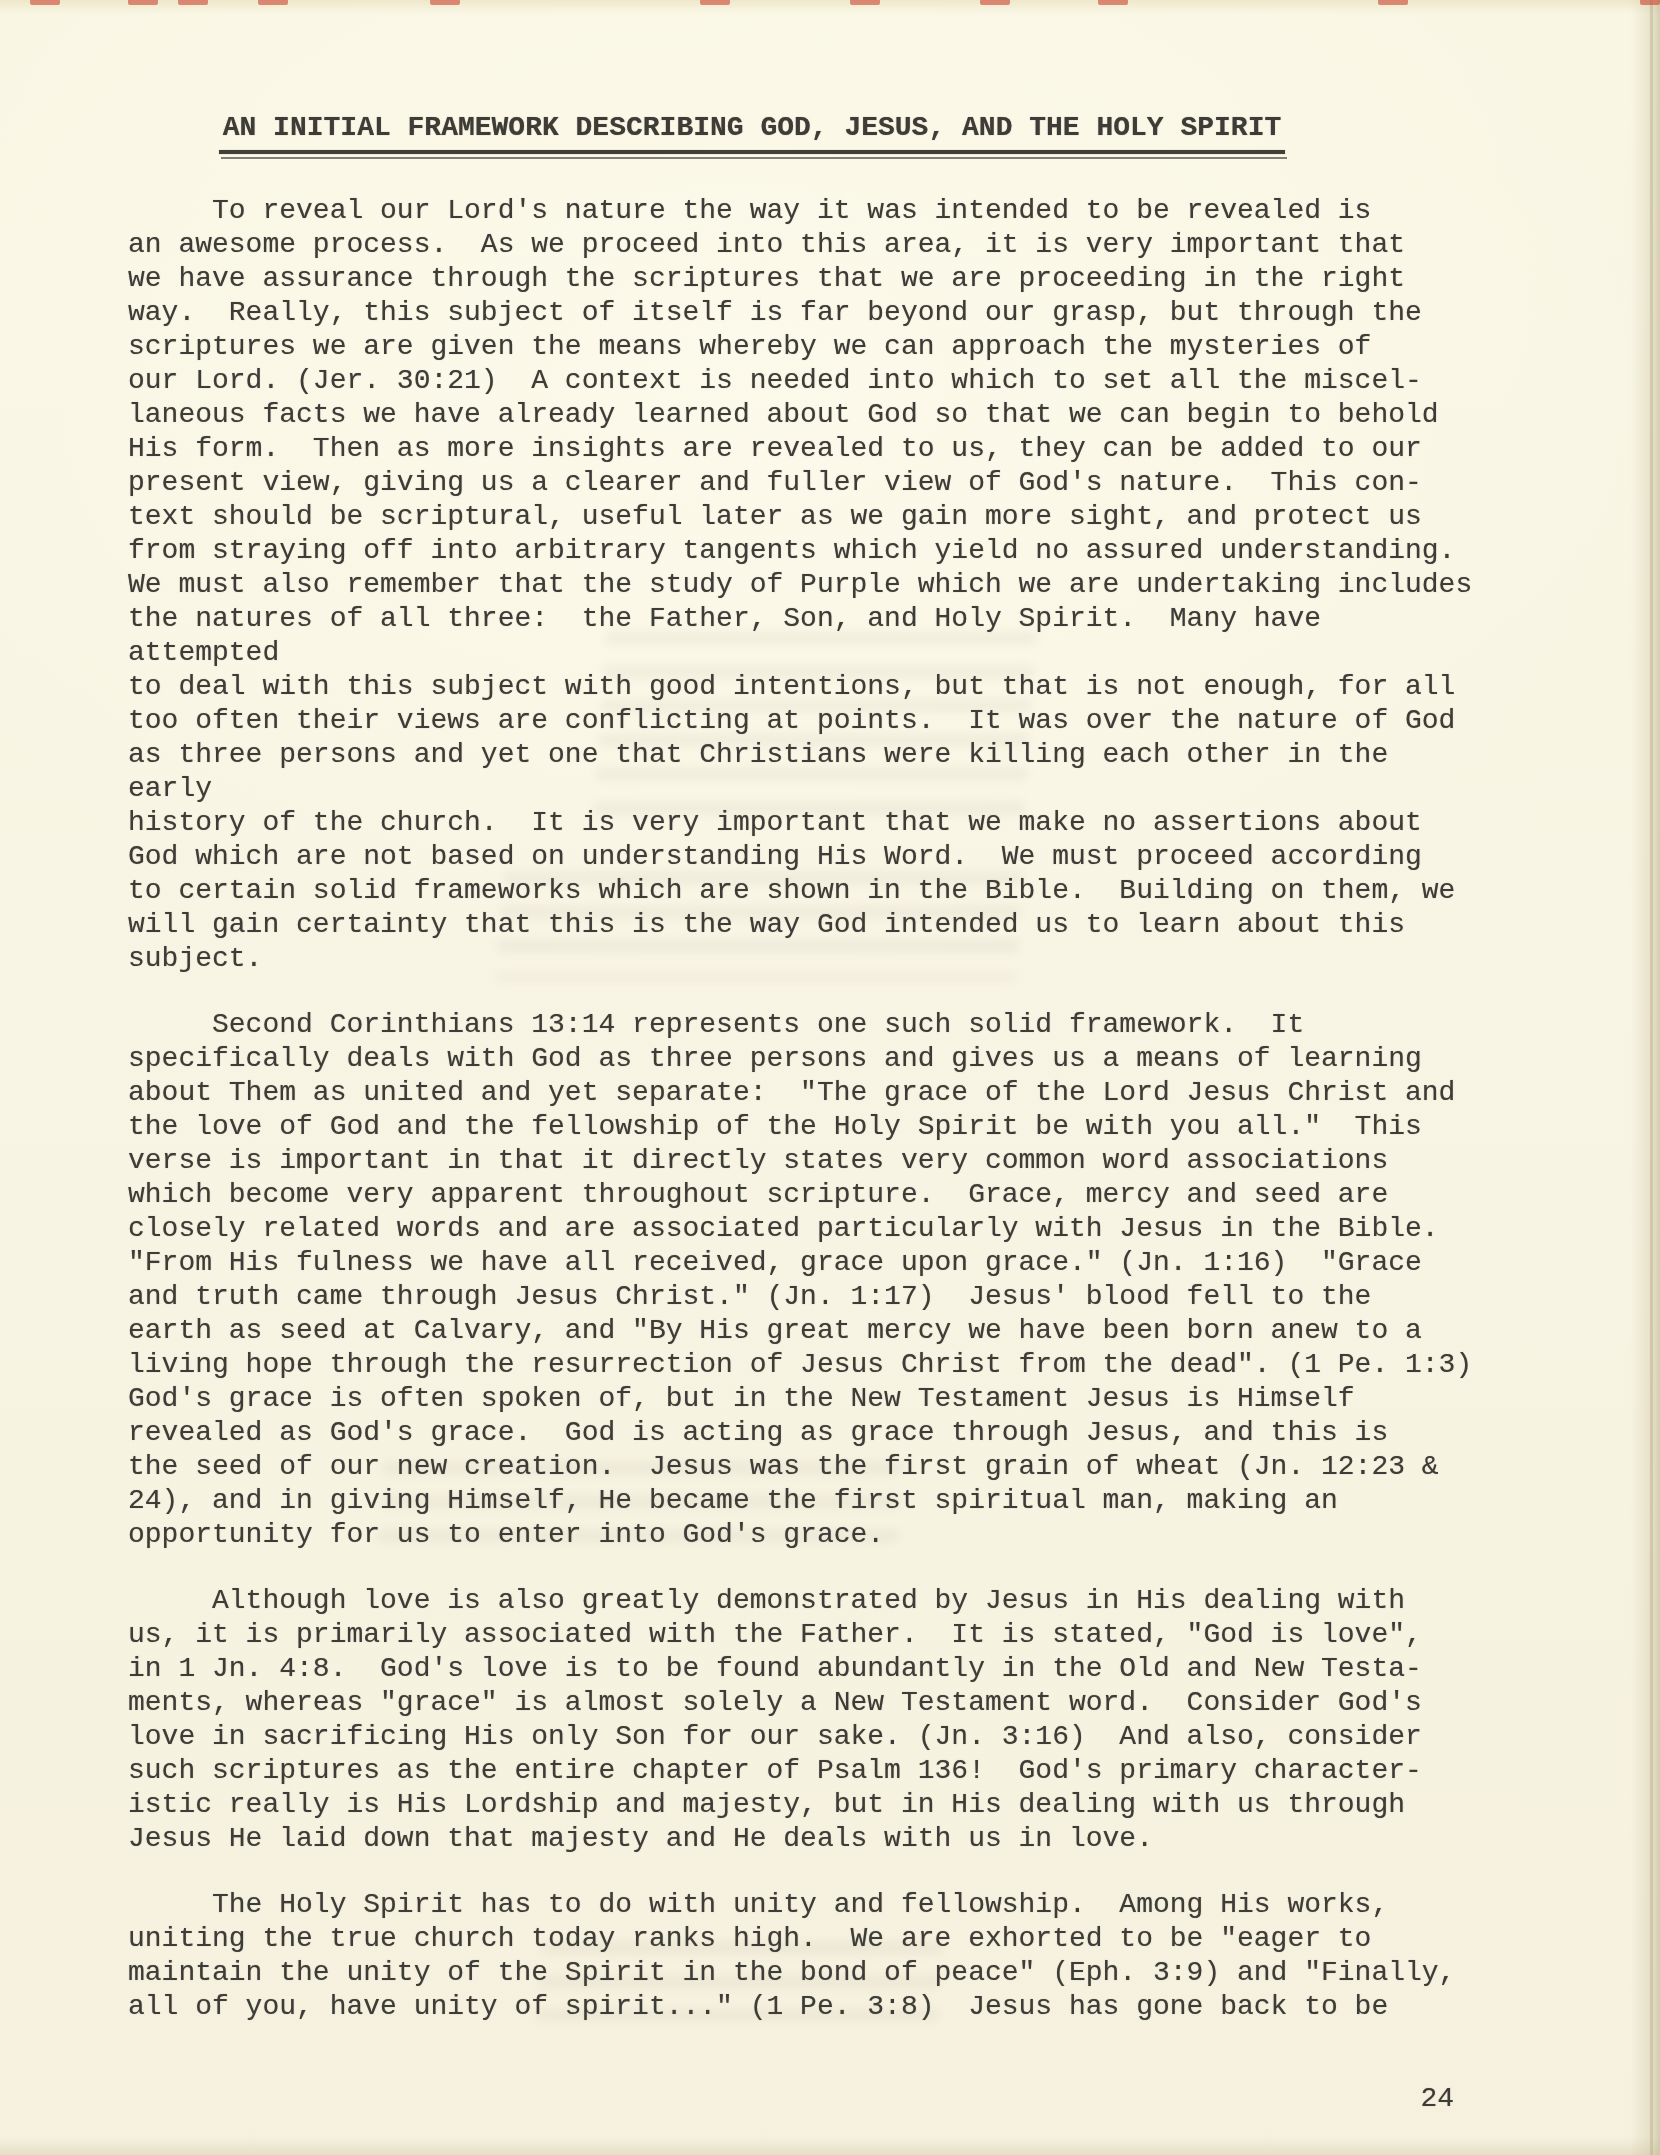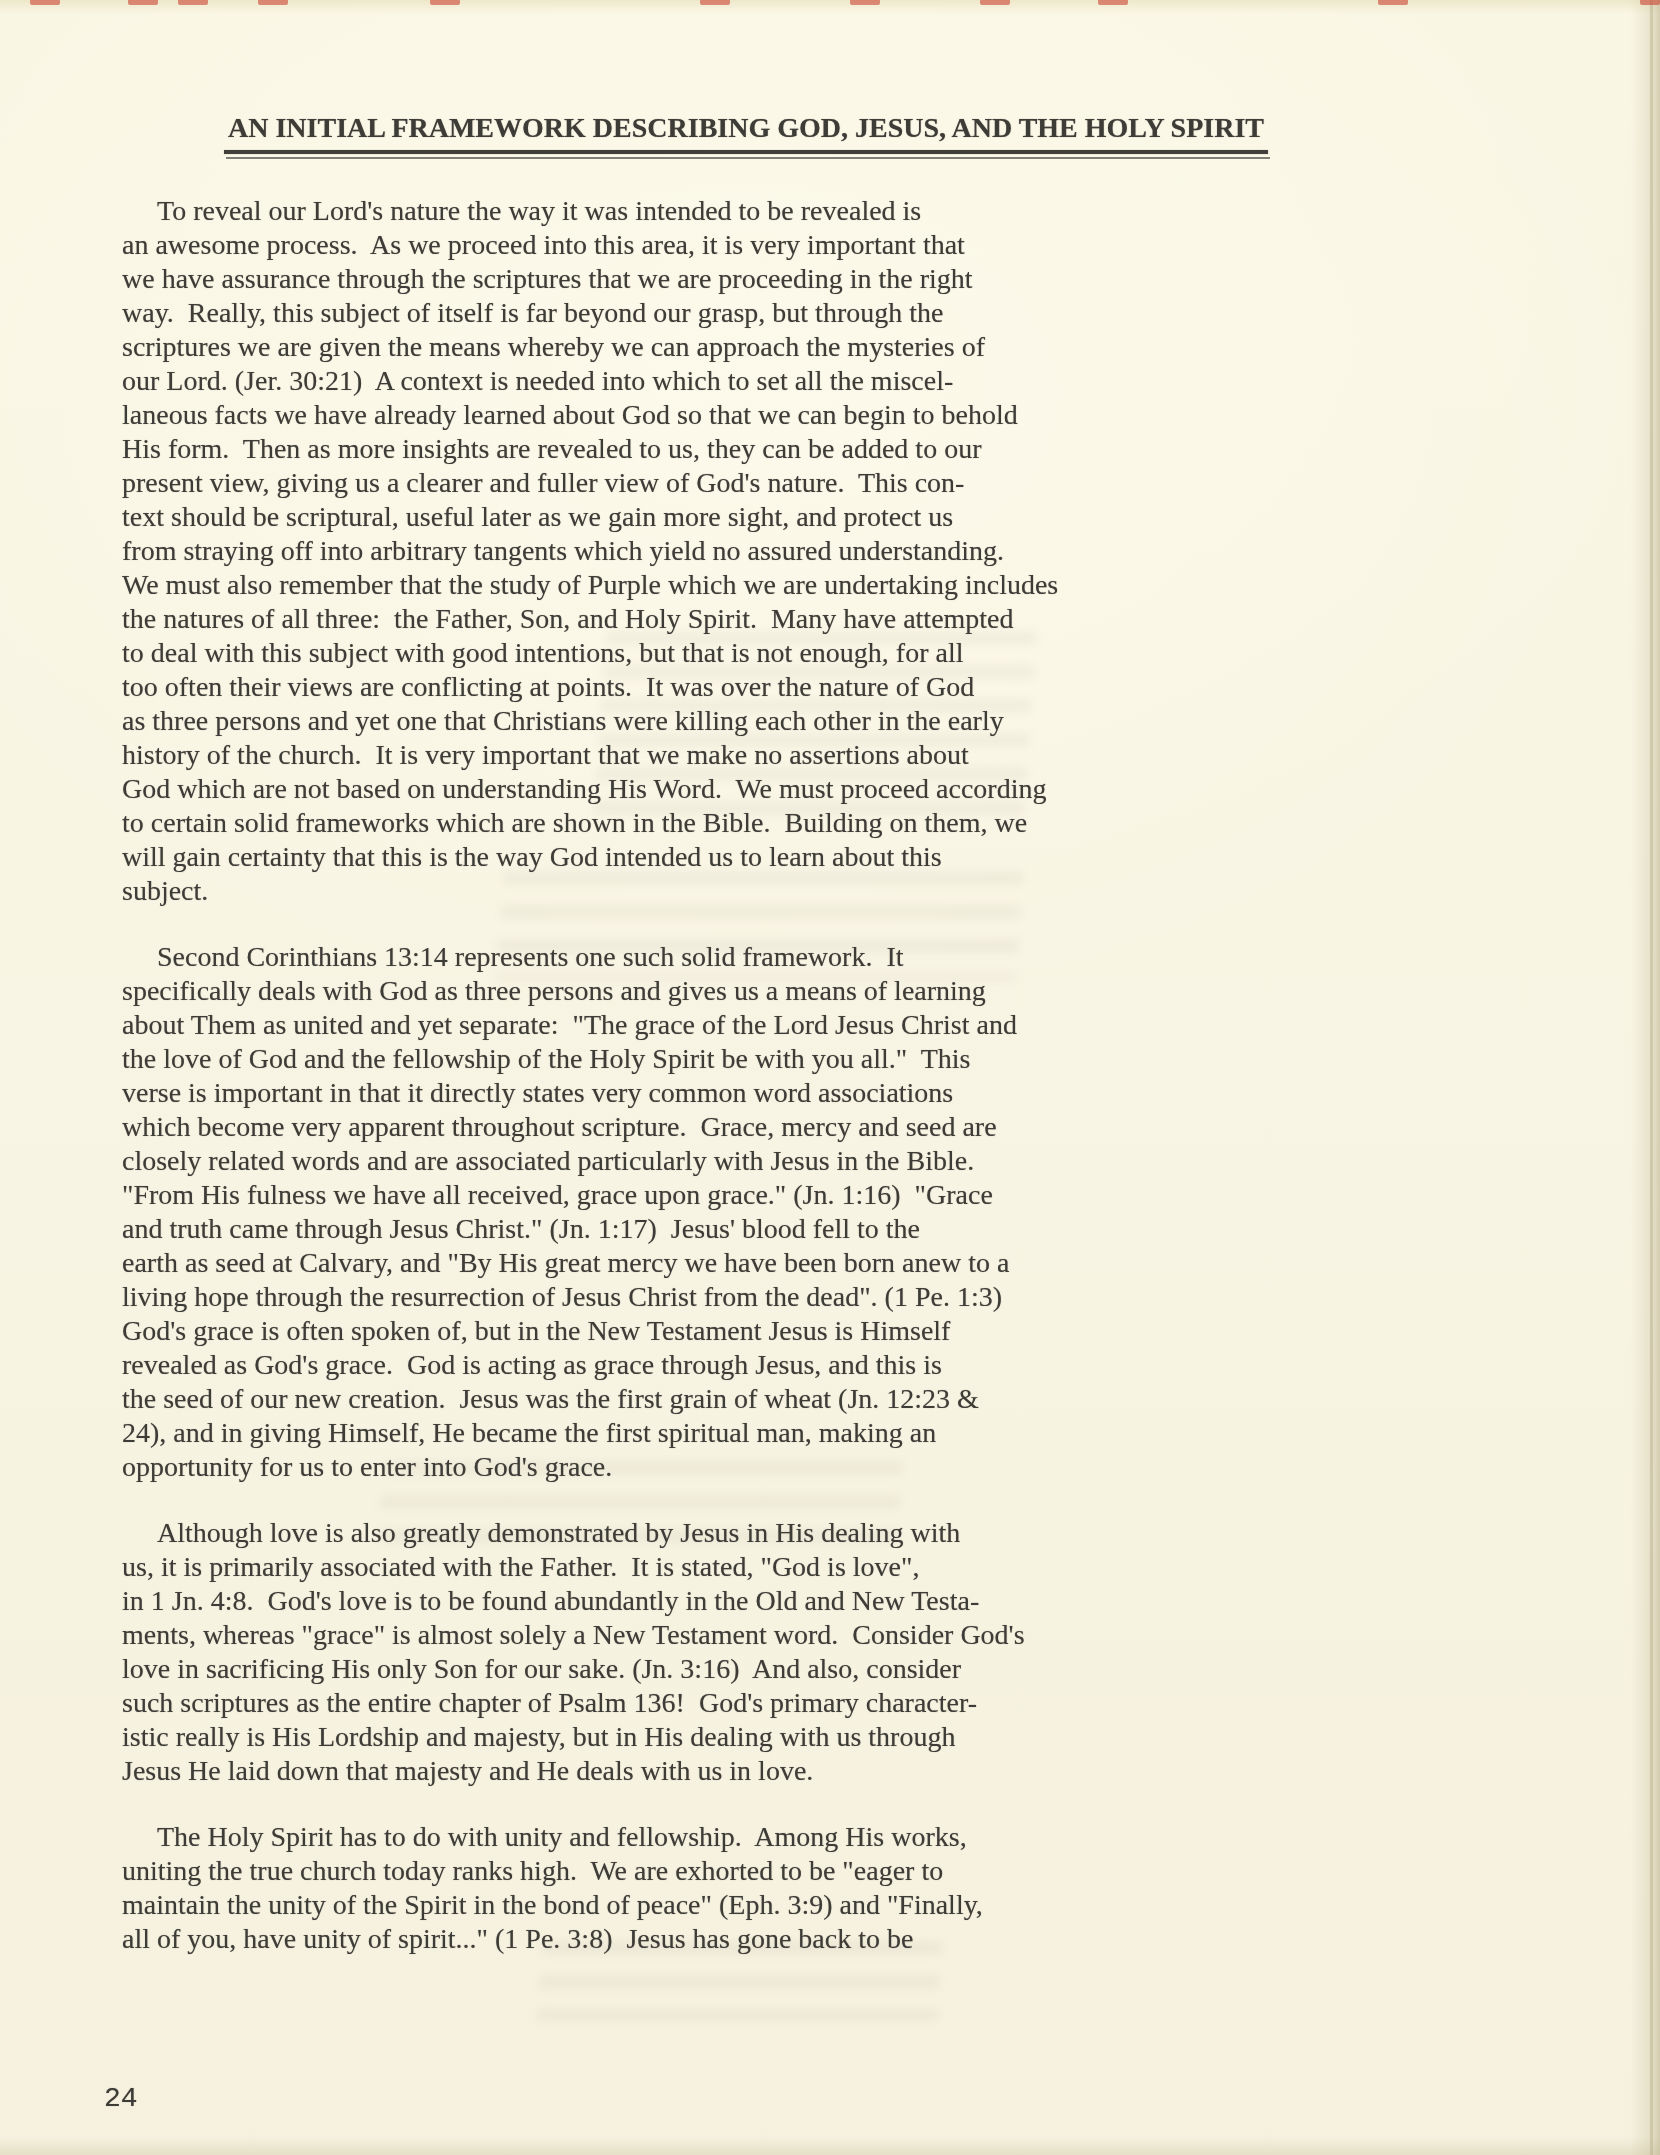--- a/index.html
+++ b/index.html
@@ -48,24 +48,23 @@
     opacity: 0.08;
     background: repeating-linear-gradient(
       180deg,
       rgba(110,105,90,0.0) 0px, rgba(110,105,90,0.0) 10px,
       rgba(110,105,90,0.9) 14px, rgba(110,105,90,0.9) 22px,
       rgba(110,105,90,0.0) 26px, rgba(110,105,90,0.0) 34px);
     transform: skewX(-4deg);
   }
   .content {
     position: absolute;
-    left: 112px;
+    left: 118px;
     top: 110px;
     width: 1360px;
-    font-family: Liberation Serif, serif;
   }
   .title {
     text-align: center;
     font-size: 28px;
     line-height: 36px;
     font-weight: bold;
     letter-spacing: 0px;
     margin: 0 0 48px 0;
     transform: translateX(-46px);
     white-space: nowrap;
@@ -89,23 +88,23 @@
   .body-text p {
     margin: 0 0 32px 10px;
     font-size: 28px;
     line-height: 34px;
     white-space: pre-wrap;
     text-shadow: 0 0 1px rgba(62,60,55,0.45);
   }
   .page-number {
     position: absolute;
     top: 2082px;
-    left: 104px;
+    left: 94px;
     width: 1360px;
-    text-align: left;
+    text-align: right;
     font-size: 28px;
     line-height: 34px;
     text-shadow: 0 0 1px rgba(62,60,55,0.45);
   }
 </style>
 </head>
 <body>
 
 <div class="page">
 

